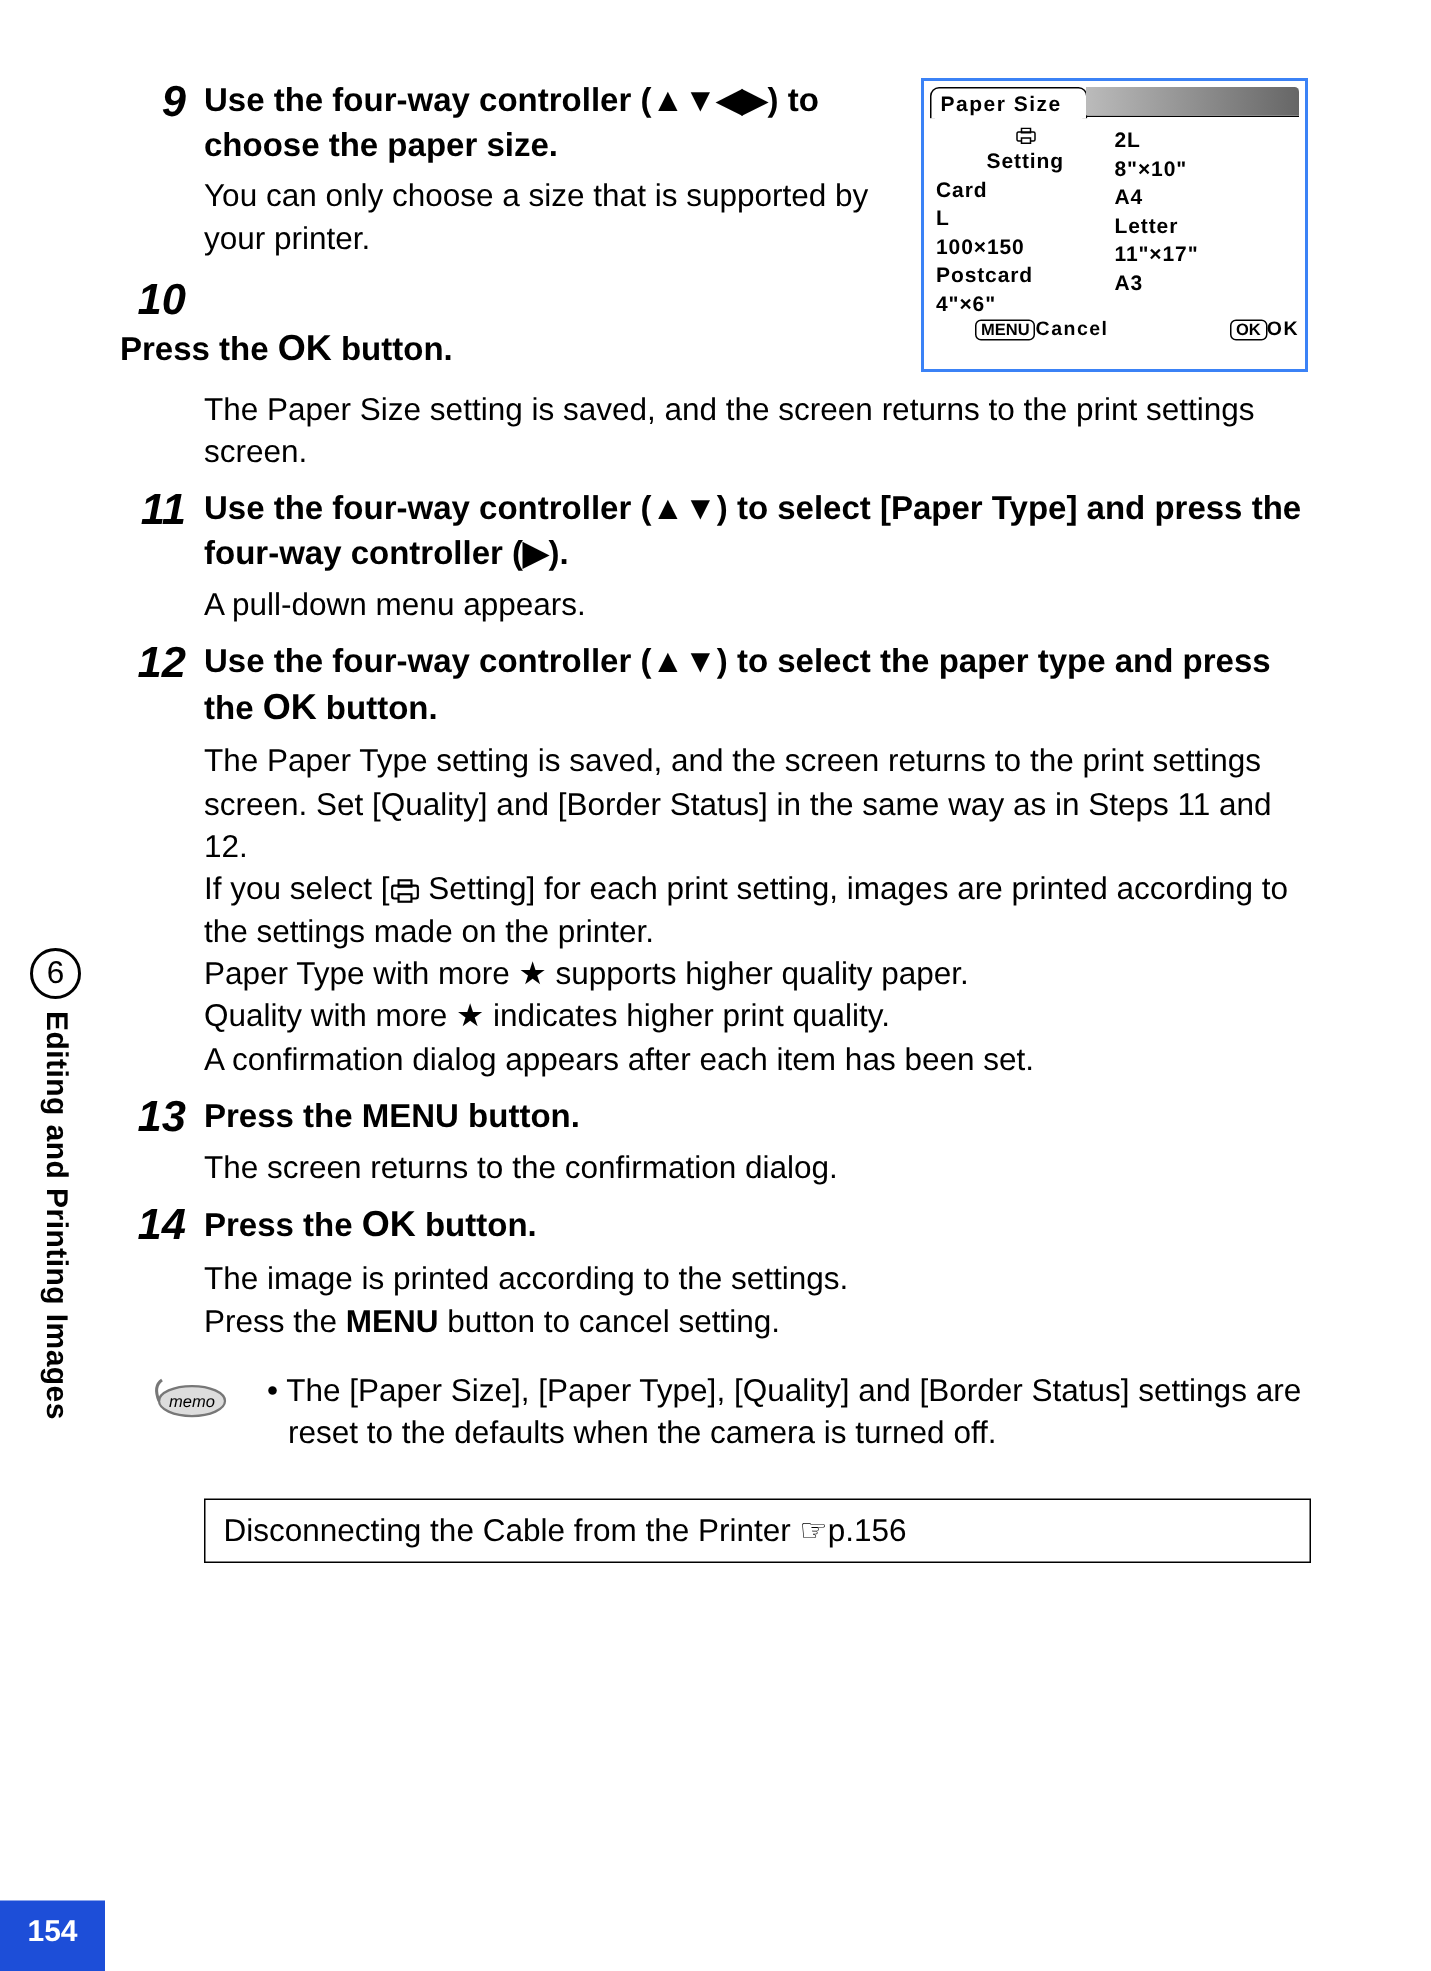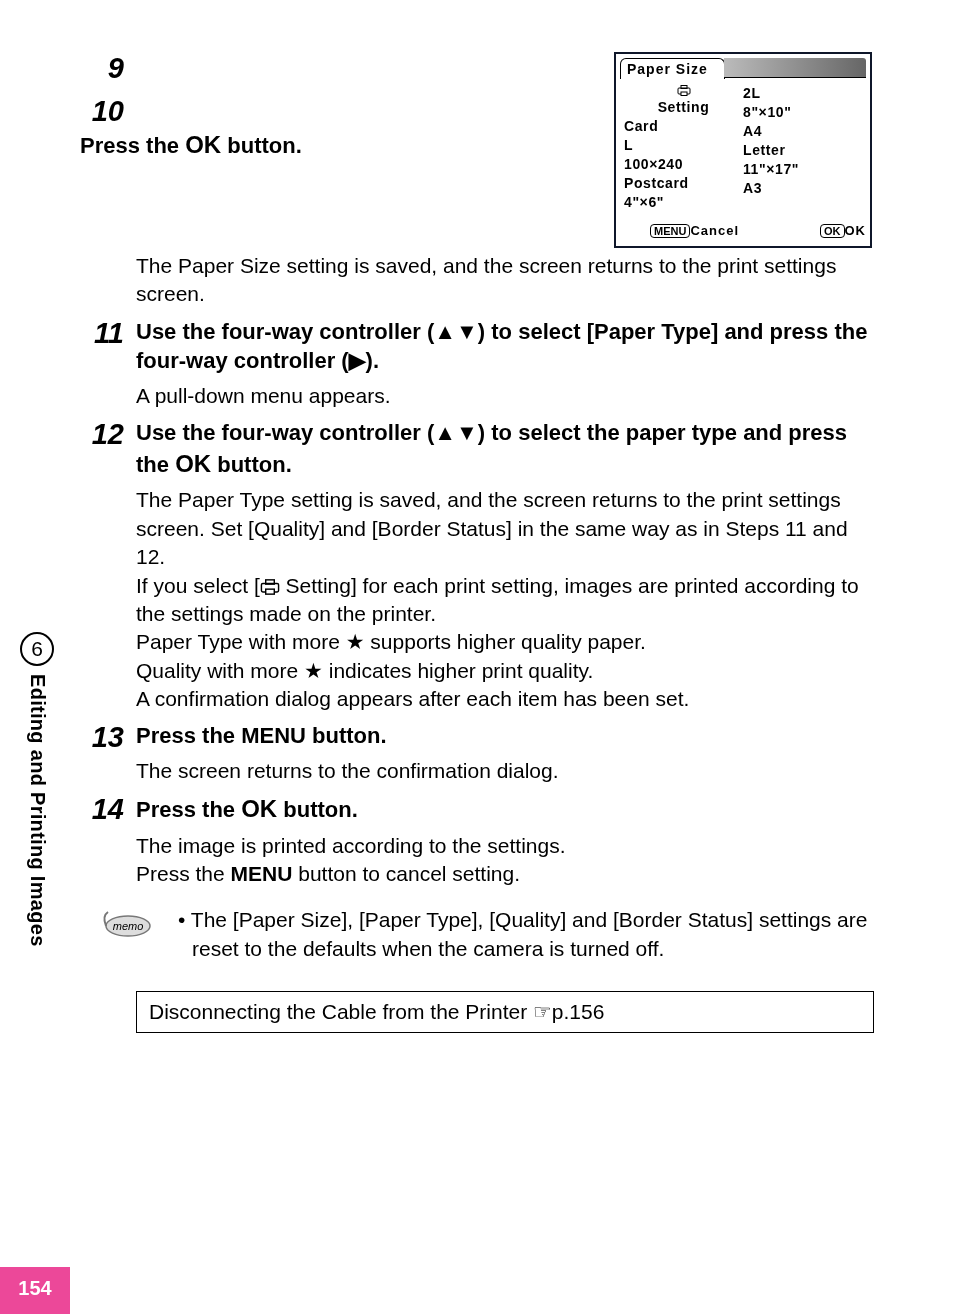--- a/index.html
+++ b/index.html
@@ -78,21 +78,21 @@
     border: 1px solid #000;
     margin-top: 26px;
     margin-left: 56px;
     padding: 8px 12px;
     font-size: 21px;
   }
   .page-number {
     position: absolute;
     left: 0;
     bottom: 0;
-    background: #ec4899;
+    background: #1d4ed8;
     color: #fff;
     font-weight: bold;
     font-size: 20px;
     padding: 10px 18px 14px 18px;
     min-width: 70px;
     text-align: center;
   }
   
   .side-tab {
     position: absolute;
@@ -121,21 +121,21 @@
     font-size: 20px;
     letter-spacing: 0.3px;
   }
   
   .lcd {
     position: absolute;
     right: 82px;
     top: 52px;
     width: 258px;
     height: 196px;
-    border: 2px solid #0f172a;
+    border: 2px solid #3b82f6;
     font-size: 14px;
     font-weight: bold;
     letter-spacing: 1px;
     padding: 4px 4px 28px 4px;
   }
   .lcd-title-row {
     display: flex;
     margin-bottom: 6px;
   }
   .lcd-title-tab {
@@ -168,21 +168,21 @@
   .lcd-item.sel {
     display: inline-flex;
     align-items: center;
     gap: 3px;
     flex-direction: column;
   }
   .lcd-footer {
     position: absolute;
     left: 4px;
     right: 4px;
-    bottom: 8px;
+    bottom: 20px;
     display: flex;
     justify-content: space-between;
     align-items: flex-end;
     font-size: 13px;
     padding-left: 30px;
   }
   .btn-box {
     border: 1px solid #000;
     border-radius: 4px;
     padding: 0 3px;
@@ -220,21 +220,21 @@
         <div class="lcd-item sel">
           <svg width="14" height="11" viewBox="0 0 14 11">
               <rect x="1" y="3" width="12" height="6" rx="1" fill="none" stroke="#000" stroke-width="1"></rect>
               <rect x="4" y="0.5" width="6" height="3" fill="none" stroke="#000" stroke-width="1"></rect>
               <rect x="4" y="7" width="6" height="3.5" fill="#fff" stroke="#000" stroke-width="1"></rect>
             </svg>
           <span>Setting</span>
         </div>
         <div class="lcd-item">Card</div>
         <div class="lcd-item">L</div>
-        <div class="lcd-item">100×240</div>
+        <div class="lcd-item">100×150</div>
         <div class="lcd-item">Postcard</div>
         <div class="lcd-item">4"×6"</div>
       </div>
       <div class="lcd-col">
         <div class="lcd-item">2L</div>
         <div class="lcd-item">8"×10"</div>
         <div class="lcd-item">A4</div>
         <div class="lcd-item">Letter</div>
         <div class="lcd-item">11"×17"</div>
         <div class="lcd-item">A3</div>
@@ -243,20 +243,26 @@
     <div class="lcd-footer">
       <span><span class="btn-box">MENU</span><span>Cancel</span></span>
       <span><span class="btn-box">OK</span><span>OK</span></span>
     </div>
   </div>
 
   <div class="top-wrap">
     <div class="top-left">
       <div class="step-row">
         <div class="step-num">9</div>
+        <div class="step-body">
+          <div class="step-head">
+            <span>Use the four-way controller (</span><span class="u">▲▼◀▶</span><span>) to choose the paper size.</span>
+          </div>
+          <div class="step-desc">You can only choose a size that is supported by your printer.</div>
+        </div>
       </div>
 
       <div class="step-row" style="margin-top:10px;flex-direction:column;">
         <div class="step-num">10</div>
         <div class="step-body">
           <div class="step-head">
             <span>Press the </span><span class="okbtn">OK</span><span> button.</span>
           </div>
         </div>
       </div>

